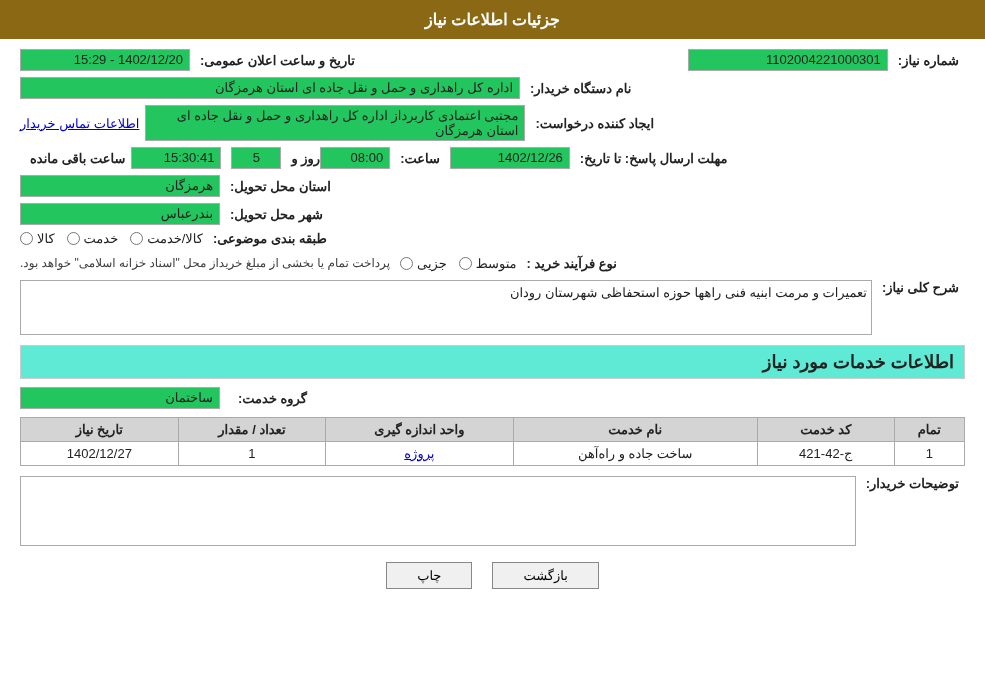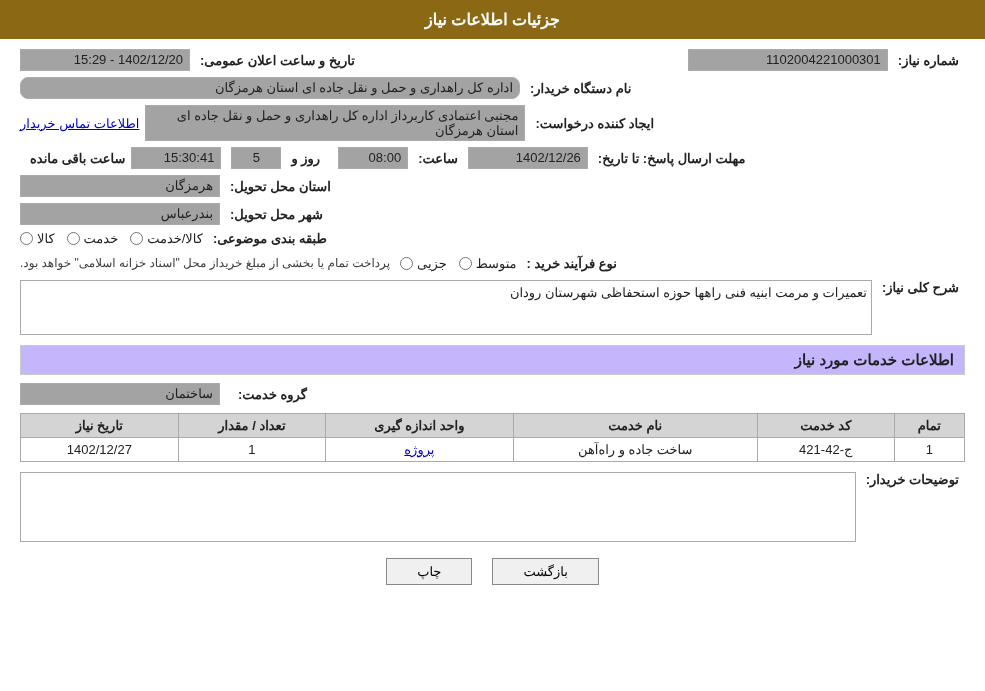--- a/index.html
+++ b/index.html
@@ -38,31 +38,31 @@
       font-weight: bold;
       white-space: nowrap;
       margin-right: 6px;
       margin-left: 10px;
       text-align: right;
     }
     .input-box {
       border: 1px solid #aaa;
       padding: 2px 6px;
       min-height: 22px;
-      background: #a3a3a3;
+      background: #22c55e;
     }
     .input-medium { width: 200px; }
     .input-small { width: 120px; }
     .input-number { width: 50px; text-align: center; }
     .section-title {
-      background: #c4b5fd;
+      background: #5eead4;
       border: 1px solid #ccc;
       padding: 5px 10px;
       font-weight: bold;
-      font-size: 15px;
+      font-size: 18px;
       margin: 10px 0 8px 0;
       text-align: right;
     }
     .radio-group {
       display: flex;
       align-items: center;
       gap: 12px;
       direction: rtl;
     }
     .radio-item {
@@ -154,35 +154,35 @@
     <div class="form-row">
       <span class="label">شماره نیاز:</span>
       <div class="input-box input-medium">1102004221000301</div>
       <span style="flex:1"></span>
       <span class="label">تاریخ و ساعت اعلان عمومی:</span>
       <div class="input-box" style="width:170px;">1402/12/20 - 15:29</div>
     </div>
 
     <div class="form-row">
       <span class="label">نام دستگاه خریدار:</span>
-      <div class="input-box" style="width:500px;border-radius:8px;">اداره کل راهداری و حمل و نقل جاده ای استان هرمزگان</div>
+      <div class="input-box" style="width:500px;">اداره کل راهداری و حمل و نقل جاده ای استان هرمزگان</div>
     </div>
 
     <div class="form-row">
       <span class="label">ایجاد کننده درخواست:</span>
       <div class="input-box" style="width:380px;">مجتبی اعتمادی کاربرداز اداره کل راهداری و حمل و نقل جاده ای استان هرمزگان</div>
       <span class="link-blue" style="margin-right:6px;">اطلاعات تماس خریدار</span>
     </div>
 
     <div class="form-row">
       <span class="label">مهلت ارسال پاسخ: تا تاریخ:</span>
       <div class="input-box input-small">1402/12/26</div>
       <span class="label" style="margin-right:10px;">ساعت:</span>
       <div class="input-box" style="width:70px;">08:00</div>
-      <span class="label" style="margin-right:18px;text-align:right;">روز و</span>
+      <span class="label" style="margin-right:0;text-align:right;">روز و</span>
       <div class="input-box input-number">5</div>
       <div class="input-box" style="width:90px;margin-right:10px;">15:30:41</div>
       <span class="label">ساعت باقی مانده</span>
     </div>
 
     <div class="form-row">
       <span class="label">استان محل تحویل:</span>
       <div class="input-box input-medium">هرمزگان</div>
     </div>
 

